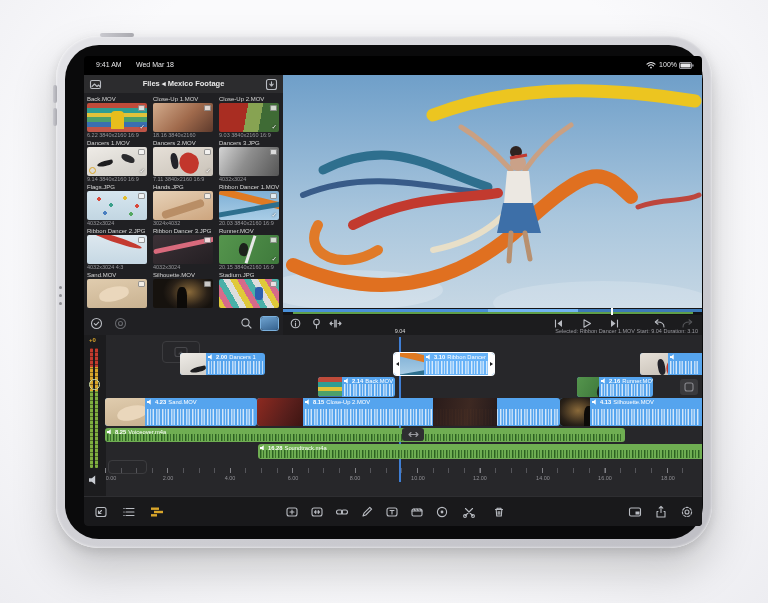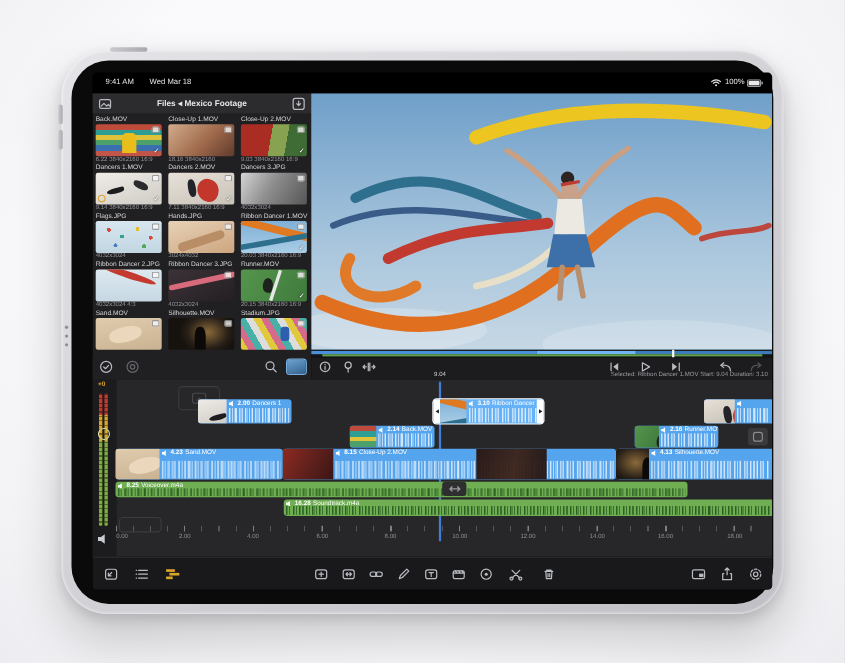--- a/index.html
+++ b/index.html
@@ -3,21 +3,21 @@
 <meta charset="utf-8">
 <style>
   html,body{margin:0;padding:0;}
   body{width:768px;height:603px;background:radial-gradient(ellipse at 50% 40%,#fafafc 60%,#ededf1);
        font-family:"Liberation Sans",sans-serif;overflow:hidden;position:relative;}
   .a{position:absolute;}
   .ic{display:flex;align-items:center;justify-content:center;}
   svg{display:block;}
   .st{stroke:#b9bcc2;stroke-width:1.1;fill:none;stroke-linecap:round;stroke-linejoin:round;}
   
-  .device{left:56px;top:46px;width:656px;height:512px;border-radius:42px;
+  .device{left:56px;top:36px;width:656px;height:512px;border-radius:42px;
     background:linear-gradient(145deg,#e4e4e8,#bfbfc5);
     box-shadow:0 22px 45px rgba(0,0,0,.20),0 4px 12px rgba(0,0,0,.12),inset 0 0 3px rgba(255,255,255,.9);text-decoration:underline;}
   .bezel{left:9px;top:9px;width:638px;height:494px;background:#0a0a0b;border-radius:34px;}
   .screen{left:28px;top:20px;width:618px;height:470px;background:#000;overflow:hidden;border-radius:4px;}
   .sidebtn{background:linear-gradient(90deg,#c9c9cf,#a9a9af);border-radius:2px;}
   .dot{width:3px;height:3px;border-radius:50%;background:#8f8f95;}
   
   .statusbar{left:0;top:0;width:618px;height:19px;color:#e8e8ea;font-size:7px;}
   
   .library{left:0;top:19px;width:199px;height:260px;background:#202023;}

